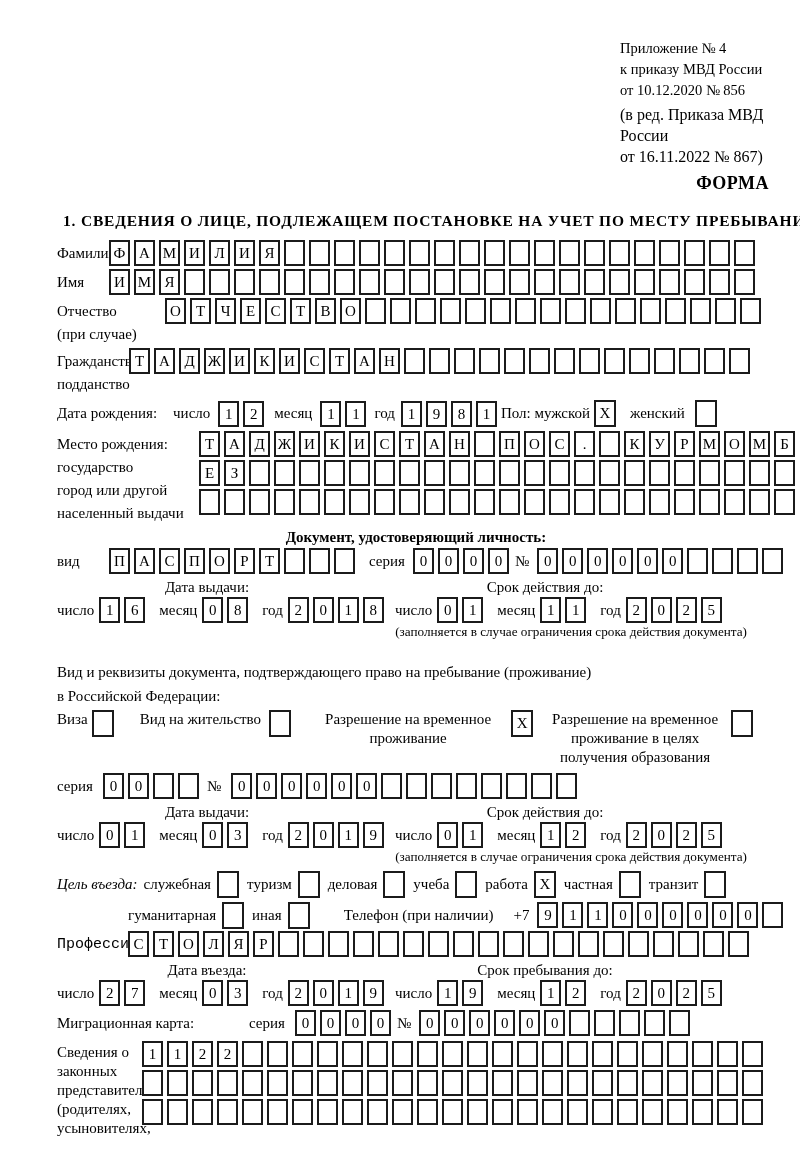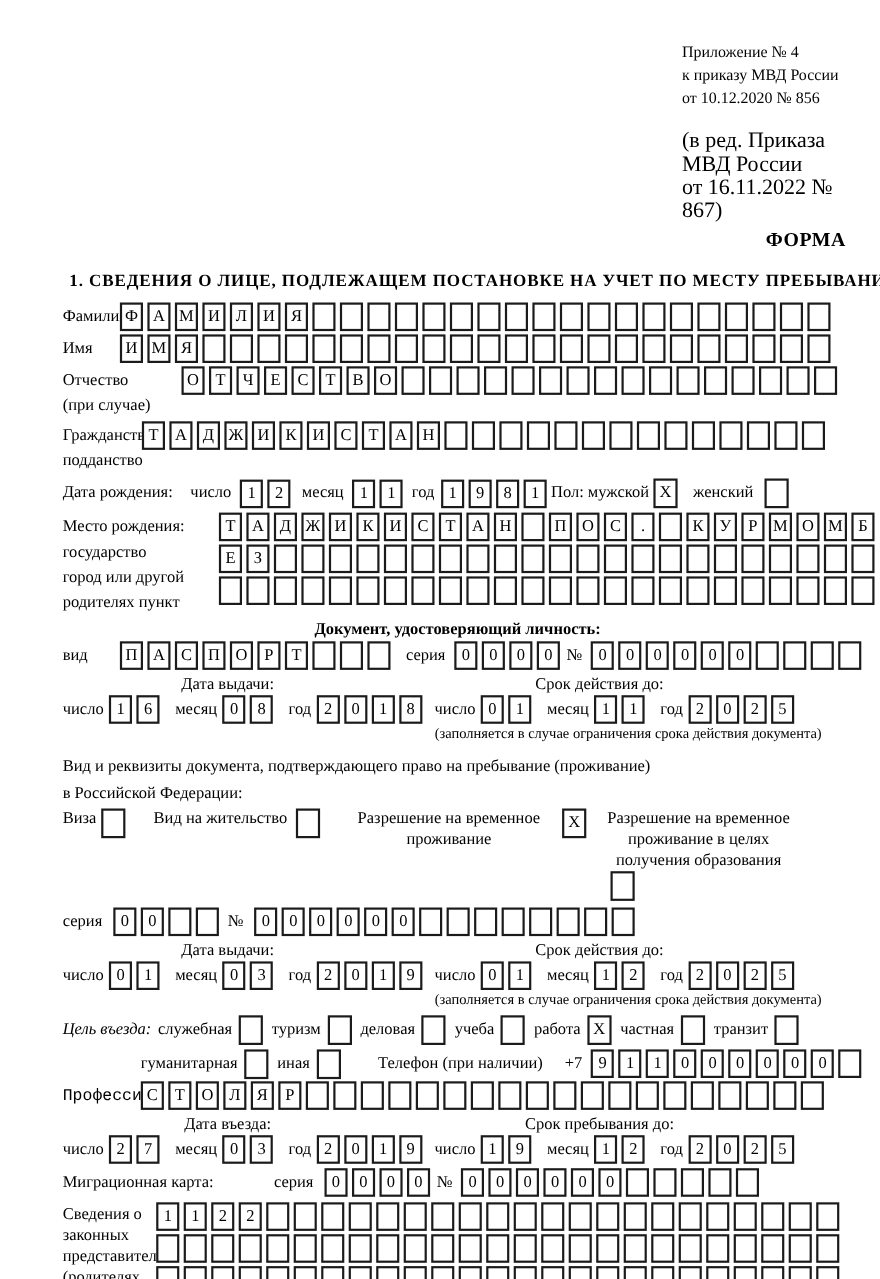--- a/index.html
+++ b/index.html
@@ -5,21 +5,21 @@
   html,body { margin:0; padding:0; background:#e8e8e8; }
   .page {
     position:relative; width:800px; height:1163px; margin:0 auto;
     background:#ffffff; color:#000;
     font-family:"Liberation Serif","DejaVu Serif",serif;
     font-size:15px; box-sizing:border-box;
     padding:38px 25px 10px 57px; overflow:hidden;
   }
   
   .appendix { margin-left:563px; font-size:14.5px; line-height:21px; }
-  .appendix .rev { margin-top:17px; font-size:20px; }
+  .appendix .rev { margin-top:3px; font-size:16px; }
   .forma { text-align:right; font-weight:bold; font-size:18px; margin-top:6px; padding-right:6px; letter-spacing:.5px; }
   
   .title { text-align:center; font-weight:bold; font-size:16.5px; line-height:22px; margin-top:14px; letter-spacing:.6px; }
   .blankline { display:inline-block; width:62px; border-bottom:2px solid #3a3a3a; height:2px; margin-left:12px; }
   .sec-heading { font-weight:bold; font-size:15.5px; margin-top:18px; margin-left:6px; letter-spacing:.8px; white-space:nowrap; }
   
   .row { display:flex; align-items:flex-start; margin-top:2px; }
   .mt10 { margin-top:10px; } .mt6 { margin-top:6px; } .mt4 { margin-top:4px; }
   .lbl { flex-shrink:0; line-height:27px; }
   .lbl2 { flex-shrink:0; line-height:23px; padding-top:2px; }
@@ -40,21 +40,21 @@
   .inl { display:flex; align-items:center; } .gap16 { margin-left:16px; }
   .doc-heading { text-align:center; font-weight:bold; font-size:15px; margin-top:4px; }
   
   .pair { display:flex; margin-top:4px; }
   .pair .dgl { width:338px; flex-shrink:0; }
   .dg-title { text-align:center; font-size:15px; margin-bottom:1px; width:300px; }
   .dg-row { display:flex; align-items:center; }
   .dg-row .dsl { margin-right:5px; }
   .dg-row .mid { margin:0 5px 0 10px; }
   .note { font-size:13.2px; text-align:right; margin-right:28px; margin-top:1px; }
-  .plain { font-size:15px; line-height:20px; margin-top:12px; }
+  .plain { font-size:15px; line-height:20px; margin-top:22px; }
   
   .res-row { display:flex; align-items:flex-start; margin-top:4px; }
   .res-item { display:flex; align-items:flex-start; }
   .res-item .rlbl { line-height:19px; }
   .res-item .center { text-align:center; }
   .res-item .chk { margin-left:8px; margin-top:0; }
   
   .opts { display:flex; align-items:center; }
   .opt { display:flex; align-items:center; margin-right:8px; }
   .opt .olbl { margin-right:6px; }
@@ -234,21 +234,21 @@
       <span style="margin:0 10px 0 14px;">женский</span>
       <span class="chk"></span>
     </span>
   </div>
 
   <div class="row mt4">
     <span class="lbl2 w142" style="line-height:23px;">
       <span>Место рождения:</span><br>
       <span>государство</span><br>
       <span>город или другой</span><br>
-      <span>родителях пункт</span>
+      <span>населенный выдачи</span>
     </span>
     <span class="vrows">
       <span class="cells">
           <span class="cell">Т</span>
           <span class="cell">А</span>
           <span class="cell">Д</span>
           <span class="cell">Ж</span>
           <span class="cell">И</span>
           <span class="cell">К</span>
           <span class="cell">И</span>
@@ -420,21 +420,21 @@
       <span class="chk" style="margin-left:4px;"></span>
     </span>
     <span class="res-item" style="margin-left:26px;">
       <span class="rlbl">Вид на жительство</span>
       <span class="chk"></span>
     </span>
     <span class="res-item" style="margin-left:22px;justify-content:flex-end;">
       <span class="rlbl center w190">Разрешение на временное проживание</span>
       <span class="chk">X</span>
     </span>
-    <span class="res-item" style="margin-left:14px;flex-direction:column;">
+    <span class="res-item" style="margin-left:14px;">
       <span class="rlbl center" style="width:176px;">Разрешение на временное проживание в целях получения образования</span>
       <span class="chk"></span>
     </span>
   </div>
 
   <div class="row mt6">
     <span class="lbl" style="margin-right:10px;">серия</span>
     <span class="cells">
         <span class="cell">0</span>
         <span class="cell">0</span>

